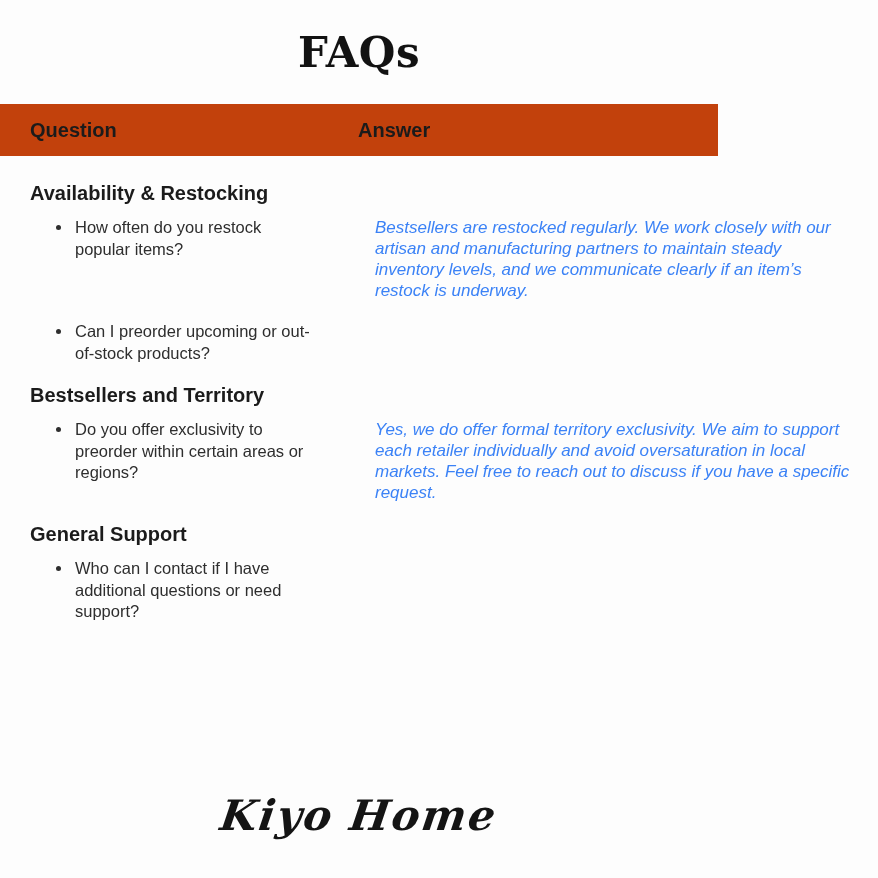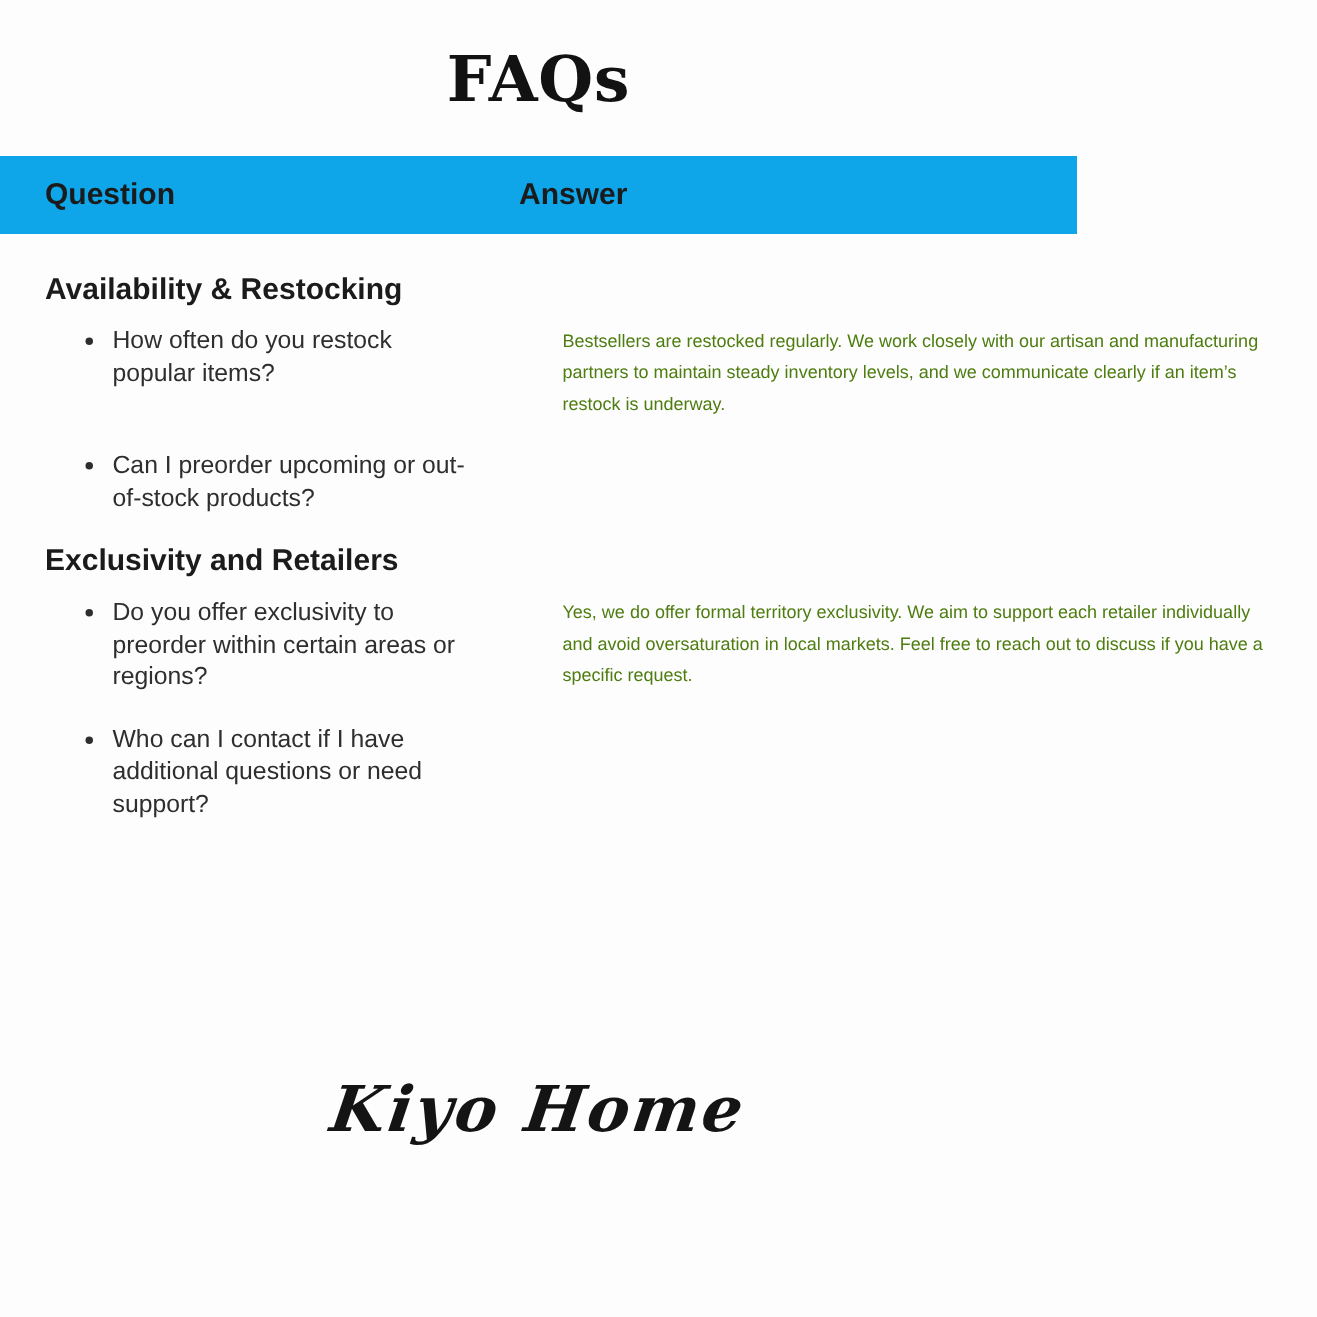--- a/index.html
+++ b/index.html
@@ -26,38 +26,38 @@
     text-align: center;
     font-family: "DejaVu Serif", "Liberation Serif", serif;
     font-weight: 700;
     font-size: 42px;
     letter-spacing: 0.5px;
     color: #121212;
     line-height: 1.1;
   }
   .header-band {
     margin-top: 0;
-    background: #0ea5e9;
+    background: #c2410c;
     height: 52px;
     display: flex;
     align-items: center;
   }
   .header-band .col-q,
   .header-band .col-a {
     font-weight: 700;
     font-size: 20px;
     color: #1b1b1b;
   }
   .col-q {
     margin-left: 30px;
     width: 290px;
     flex: 0 0 auto;
   }
   .col-a {
-    margin-left: 26px;
+    margin-left: 38px;
     width: 480px;
     flex: 0 0 auto;
   }
   .content {
     padding-top: 26px;
   }
   .section-heading {
     margin: 0 0 13px 30px;
     font-size: 20px;
     font-weight: 700;
@@ -81,23 +81,24 @@
   .question-list li {
     font-size: 16.5px;
     line-height: 21.5px;
     color: #2e2e2e;
     padding-left: 2px;
   }
   .answer-text {
     margin: 0 0 0 57px;
     width: 480px;
     flex: 0 0 auto;
-    font-size: 12px;
+    font-size: 17px;
     line-height: 21px;
-    color: #4d7c0f;
+    color: #3b82f6;
+    font-style: italic;
   }
   .signature {
     margin-top: 168px;
     text-align: center;
     font-family: "DejaVu Serif", "Liberation Serif", serif;
     font-style: italic;
     font-weight: 700;
     font-size: 42px;
     color: #141414;
     transform: skewX(-8deg);
@@ -129,31 +130,32 @@
       </div>
 
       <div class="qa-row">
         <ul class="question-list">
           <li>Can I preorder upcoming or out-of-stock products?</li>
         </ul>
       </div>
     </section>
 
     <section>
-      <h2 class="section-heading">Exclusivity and Retailers</h2>
+      <h2 class="section-heading">Bestsellers and Territory</h2>
 
       <div class="qa-row">
         <ul class="question-list">
           <li>Do you offer exclusivity to preorder within certain areas or regions?</li>
         </ul>
         <p class="answer-text">Yes, we do offer formal territory exclusivity. We aim to support each retailer individually and avoid oversaturation in local markets. Feel free to reach out to discuss if you have a specific request.</p>
       </div>
     </section>
 
     <section>
+      <h2 class="section-heading">General Support</h2>
 
       <div class="qa-row">
         <ul class="question-list">
           <li>Who can I contact if I have additional questions or need support?</li>
         </ul>
       </div>
     </section>
 
   </div>
 

